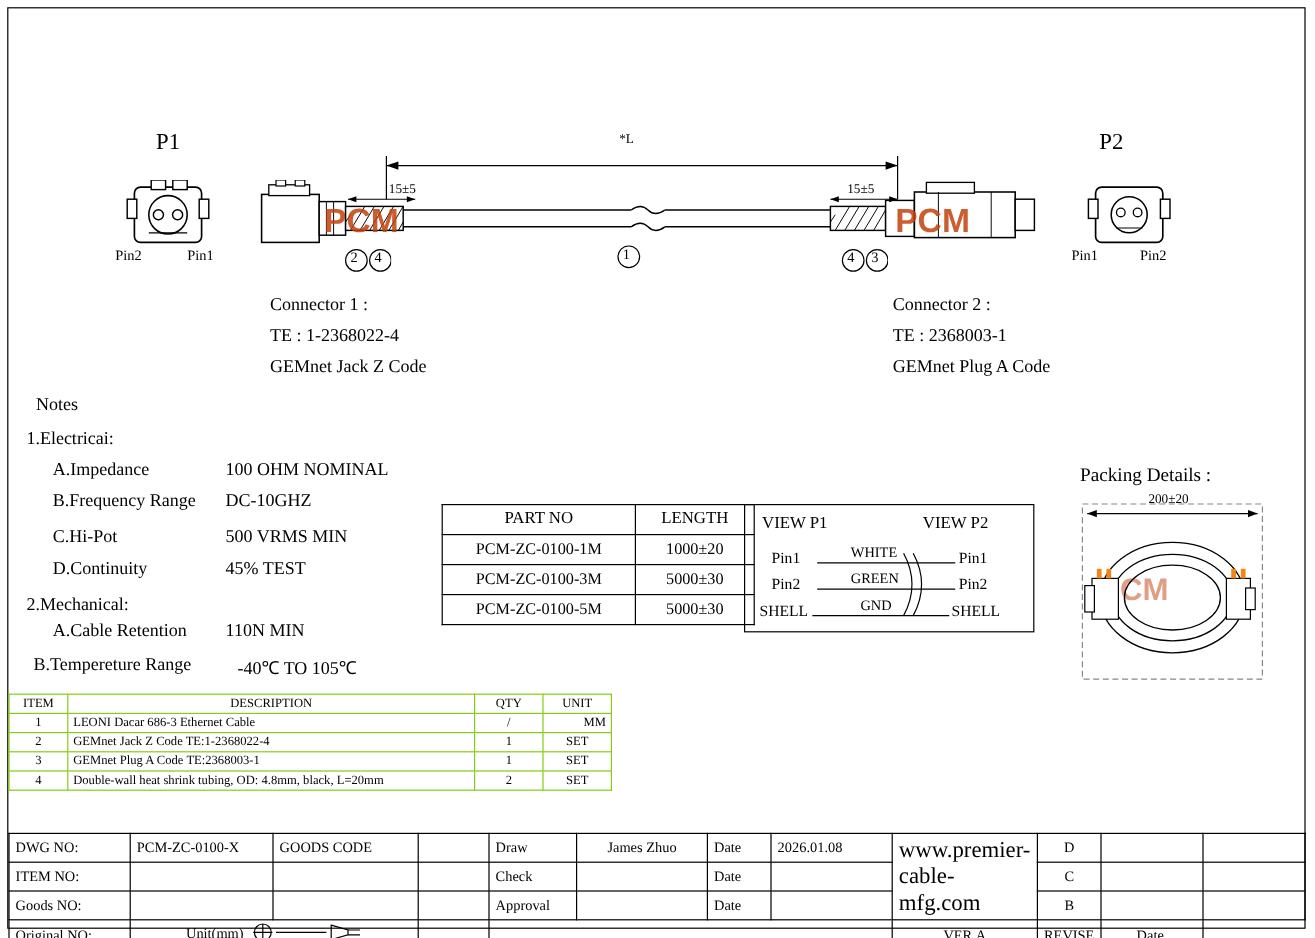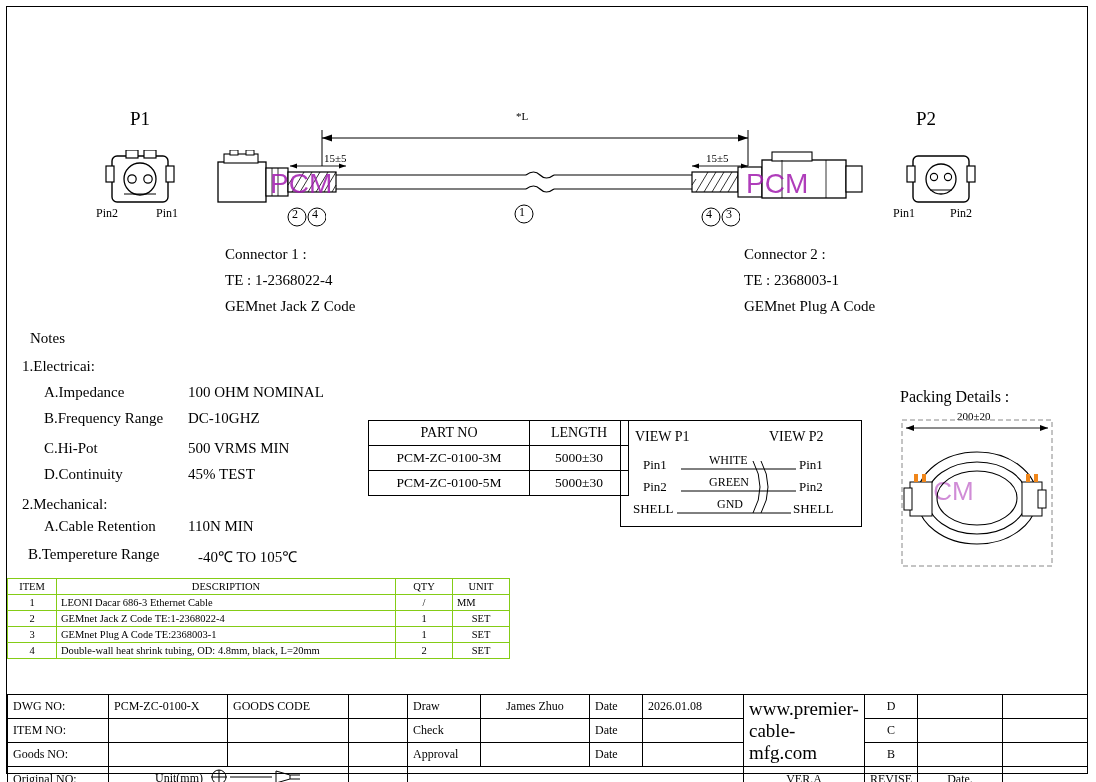--- a/index.html
+++ b/index.html
@@ -22,21 +22,21 @@
   #viewbox{position:absolute;left:620px;top:420px;width:240px;height:105px;border:1px solid #000;}
   #viewbox .h{position:absolute;font-size:14px;}
   #viewbox .pin{position:absolute;font-size:13px;}
   #viewbox .sig{position:absolute;font-size:12px;}
   
   #bom{position:absolute;left:7px;top:578px;width:1081px;font-size:10.5px;}
   #bom td,#bom th{border:1px solid #84cc16;padding:2px 4px;font-weight:normal;font-family:"Liberation Serif", serif;}
   
   #title{position:absolute;left:7px;top:694px;width:1081px;font-size:12px;}
   #title td{border:1px solid #000;padding:2px 5px;font-family:"Liberation Serif", serif;height:19px;}
-  .wm{position:absolute;color:#a21caf;font-weight:normal;font-family:"Liberation Sans",sans-serif;opacity:.85;}
+  .wm{position:absolute;color:#c2410c;font-weight:bold;font-family:"Liberation Sans",sans-serif;opacity:.85;}
   .dim{font-size:11px;}
   .site{font-size:19px;font-family:"Liberation Serif",serif;}
   .pack-h{font-size:16px;}
 </style>
 </head>
 <body>
 
 <div id="sheet">
   <div class="bdr"></div>
 
@@ -184,20 +184,24 @@
   <div class="abs txt note" style="left:44px;top:518px;">A.Cable Retention</div>
   <div class="abs txt note" style="left:188px;top:518px;">110N MIN</div>
   <div class="abs txt note" style="left:28px;top:546px;">B.Tempereture Range</div>
   <div class="abs txt note" style="left:198px;top:546px;">-40℃ TO 105℃</div>
 
   <table id="parttable">
     <tbody>
         <tr>
       <th style="width:148px;">PART NO</th>
       <th style="width:86px;">LENGTH</th>
+    </tr>
+    <tr>
+      <td>PCM-ZC-0100-1M</td>
+      <td>1000±20</td>
     </tr>
     <tr>
       <td>PCM-ZC-0100-3M</td>
       <td>5000±30</td>
     </tr>
     <tr>
       <td>PCM-ZC-0100-5M</td>
       <td>5000±30</td>
     </tr>
   </tbody>
@@ -256,21 +260,21 @@
       <th style="width:40px;text-align:center;">ITEM</th>
       <th style="width:330px;text-align:center;">DESCRIPTION</th>
       <th style="width:48px;text-align:center;">QTY</th>
       <th style="width:48px;text-align:center;">UNIT</th>
       <th style="border:none;"></th>
     </tr>
     <tr>
       <td style="text-align:center;">1</td>
       <td>LEONI Dacar 686-3 Ethernet Cable</td>
       <td style="text-align:center;">/</td>
-      <td style="text-align:left;">MM</td>
+      <td style="text-align:right;">MM</td>
       <td style="border:none;"></td>
     </tr>
     <tr>
       <td style="text-align:center;">2</td>
       <td>GEMnet Jack Z Code TE:1-2368022-4</td>
       <td style="text-align:center;">1</td>
       <td style="text-align:center;">SET</td>
       <td style="border:none;"></td>
     </tr>
     <tr>

